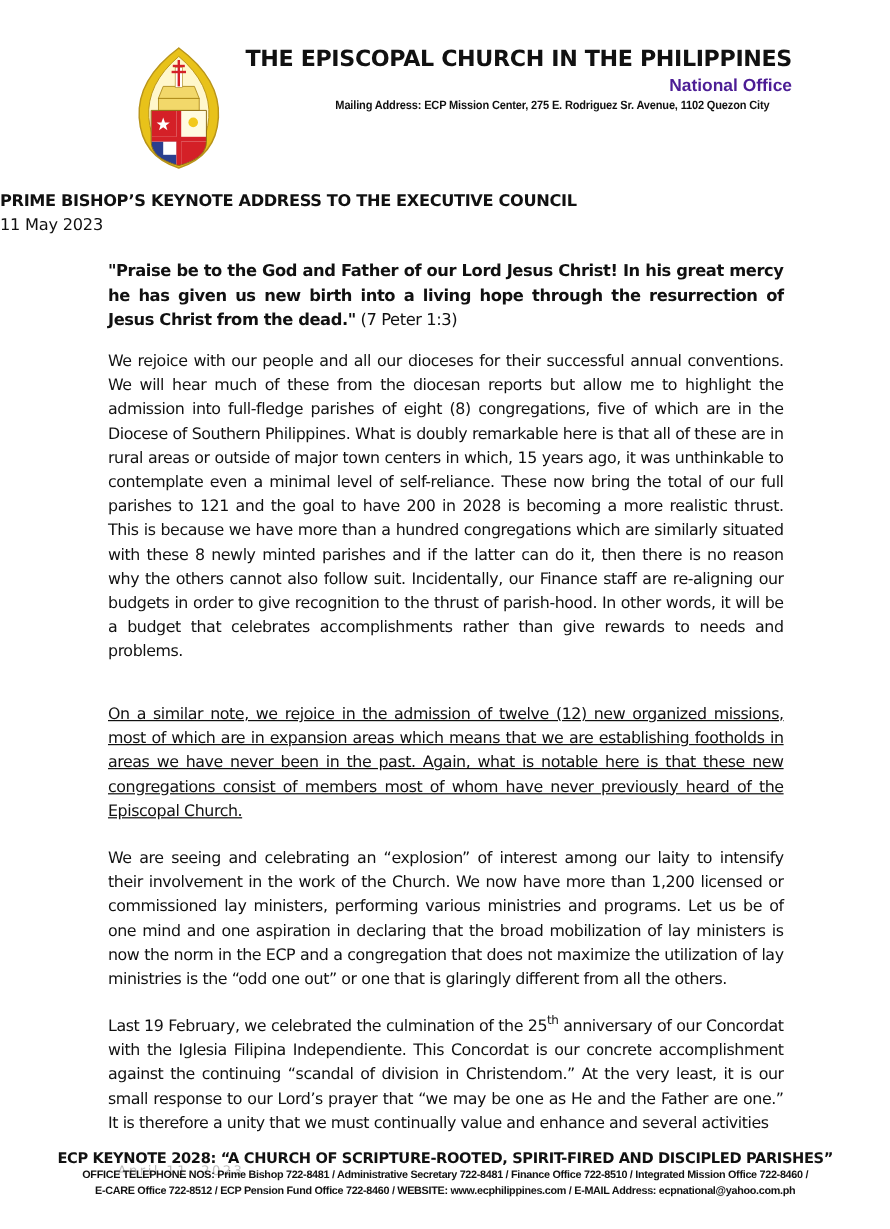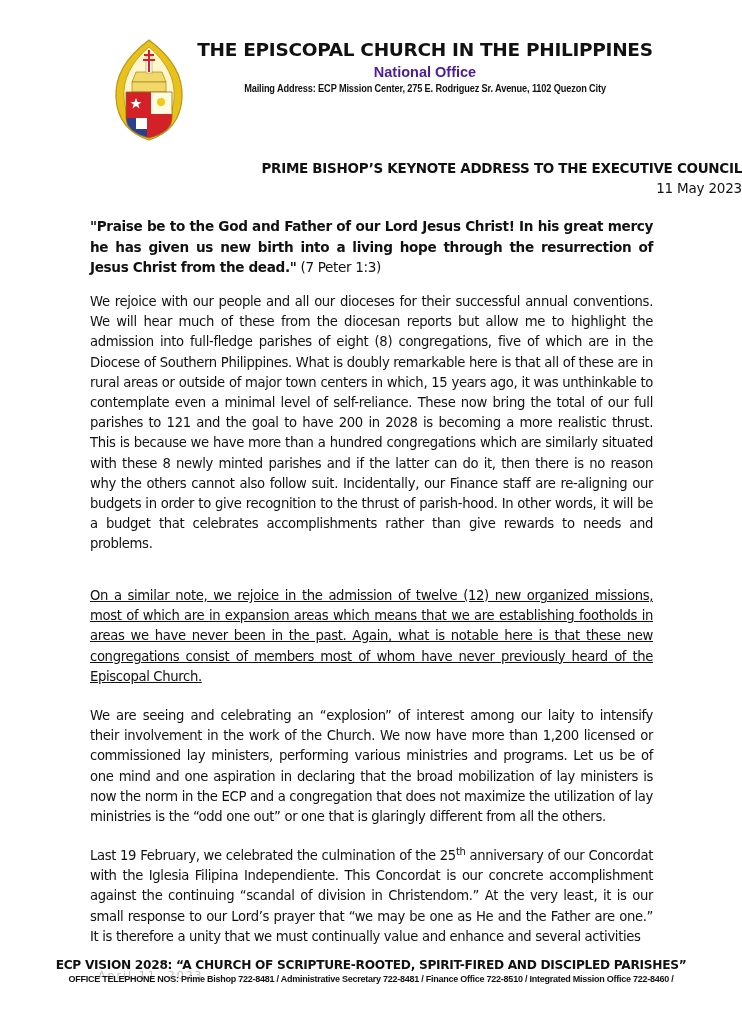--- a/index.html
+++ b/index.html
@@ -1,26 +1,26 @@
 <!DOCTYPE html>
 <html><head>
   <meta charset="utf-8">
   <style>
     * { margin: 0; padding: 0; box-sizing: border-box; }
     html, body { width: 742px; height: 1024px; background: #ffffff; overflow: hidden; }
     body { position: relative; color: #111; font-family: "DejaVu Sans", sans-serif; }
 
     .letterhead { position: absolute; left: 0; top: 0; width: 742px; height: 150px; }
     .logo { position: absolute; left: 112px; top: 38px; width: 74px; height: 104px; }
-    .org-block { position: absolute; left: 190px; top: 38px; width: 470px; text-align: center; }
+    .org-block { position: absolute; left: 190px; top: 38px; width: 470px; text-align: right; }
     .org-name { font-family: "DejaVu Sans", sans-serif; font-weight: bold; font-size: 18.5px; letter-spacing: -0.3px; line-height: 24px; color: #111; }
     .org-office { font-family: "Liberation Sans", sans-serif; font-weight: bold; font-size: 14.5px; line-height: 18px; color: #4c1d95; margin-top: 1px; }
     .org-address { font-family: "Liberation Sans", sans-serif; font-weight: bold; font-size: 10px; line-height: 14px; color: #111; letter-spacing: -0.15px; margin-top: 1px; transform: scaleX(0.92); transform-origin: center; }
 
-    .title-block { position: absolute; left: 0; top: 158px; width: 742px; text-align: right; }
+    .title-block { position: absolute; left: 0; top: 158px; width: 742px; text-align: left; }
     .doc-title { font-family: "DejaVu Sans", sans-serif; font-weight: bold; font-size: 13.5px; line-height: 20px; letter-spacing: -0.3px; }
     .doc-date { font-family: "DejaVu Sans", sans-serif; font-size: 13.5px; line-height: 20px; letter-spacing: -0.2px; }
 
     .body-text { position: absolute; left: 90px; width: 563px; font-family: "DejaVu Sans", sans-serif; font-size: 13.2px; line-height: 20.2px; letter-spacing: -0.35px; text-align: justify; color: #111; }
     .verse { top: 216px; font-size: 13.6px; line-height: 20.5px; }
     .verse b { font-weight: bold; }
     .p1 { top: 292px; }
     .p2 { top: 586px; text-decoration: underline; }
     .p3 { top: 706px; }
     .p4 { top: 846px; }
@@ -83,15 +83,16 @@
 <p class="body-text verse"><b>"Praise be to the God and Father of our Lord Jesus Christ! In his great mercy he has given us new birth into a living hope through the resurrection of Jesus Christ from the dead."</b><span> (7 Peter 1:3)</span></p>
 
 <p class="body-text p1">We rejoice with our people and all our dioceses for their successful annual conventions. We will hear much of these from the diocesan reports but allow me to highlight the admission into full-fledge parishes of eight (8) congregations, five of which are in the Diocese of Southern Philippines. What is doubly remarkable here is that all of these are in rural areas or outside of major town centers in which, 15 years ago, it was unthinkable to contemplate even a minimal level of self-reliance.  These now bring the total of our full parishes to 121 and the goal to have 200 in 2028 is becoming a more realistic thrust. This is because we have more than a hundred congregations which are similarly situated with these 8 newly minted parishes and if the latter can do it, then there is no reason why the others cannot also follow suit. Incidentally, our Finance staff are re-aligning our budgets in order to give recognition to the thrust of parish-hood. In other words, it will be a budget that celebrates accomplishments rather than give rewards to needs and problems.</p>
 <p class="body-text p2">On a similar note, we rejoice in the admission of twelve (12) new organized missions, most of which are in expansion areas which means that we are establishing footholds in areas we have never been in the past. Again, what is notable here is that these new congregations consist of members most of whom have never previously heard of the Episcopal Church.</p>
 <p class="body-text p3">We are seeing and celebrating an “explosion” of interest among our laity to intensify their involvement in the work of the Church. We now have more than 1,200 licensed or commissioned lay ministers, performing various ministries and programs. Let us be of one mind and one aspiration in declaring that the broad mobilization of lay ministers is now the norm in the ECP and a congregation that does not maximize the utilization of lay ministries is the “odd one out” or one that is glaringly different from all the others.</p>
 <p class="body-text p4"><span>Last 19 February, we celebrated the culmination of the 25</span><sup>th</sup><span> anniversary of our Concordat with the Iglesia Filipina Independiente. This Concordat is our concrete accomplishment against the continuing “scandal of division in Christendom.” At the very least, it is our small response to our Lord’s prayer that “we may be one as He and the Father are one.” It is therefore a unity that we must continually value and enhance and several activities</span></p>
 
 <div class="ghost">April 11, 2023</div>
 
 <footer class="footer">
-  <div class="vision">ECP VISION 2028: “A CHURCH OF SCRIPTURE-ROOTED, SPIRIT-FIRED AND DISCIPLED PARISHES”</div>
+  <div class="vision">ECP KEYNOTE 2028: “A CHURCH OF SCRIPTURE-ROOTED, SPIRIT-FIRED AND DISCIPLED PARISHES”</div>
   <div class="contacts">OFFICE TELEPHONE NOS: Prime Bishop 722-8481 / Administrative Secretary 722-8481 / Finance Office 722-8510 / Integrated Mission Office 722-8460 /</div>
+  <div class="contacts">E-CARE Office 722-8512 / ECP Pension Fund Office 722-8460 / WEBSITE: www.ecphilippines.com / E-MAIL Address: ecpnational@yahoo.com.ph</div>
 </footer>
 
 </body></html>

